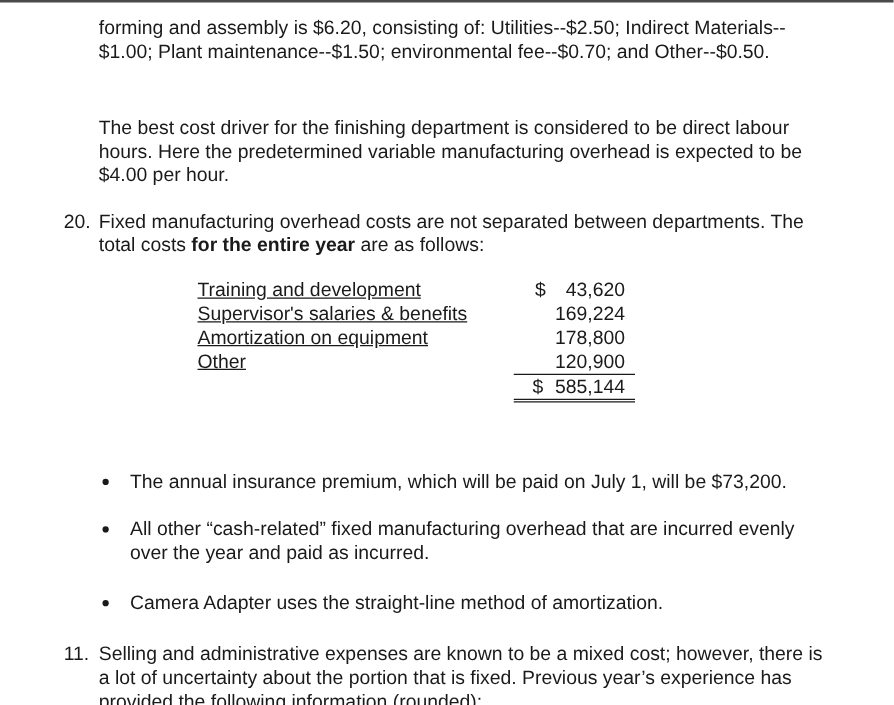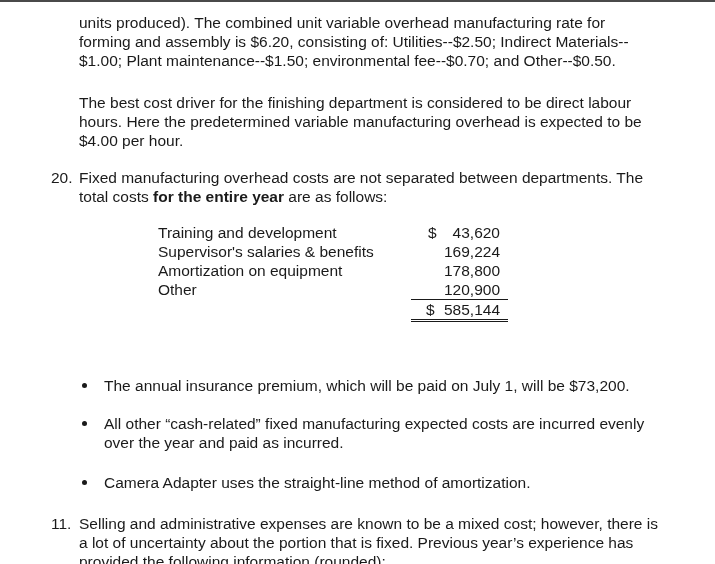--- a/index.html
+++ b/index.html
@@ -52,21 +52,21 @@
     top: 223px;
     width: 350px;
     border-collapse: collapse;
   }
   .cost-table td {
     padding: 0;
     height: 19px;
     line-height: 19px;
     vertical-align: top;
   }
-  .cost-label { width: 260px; }
+  .cost-label { width: 260px; text-decoration: underline; }
   .cost-value {
     text-align: right;
     width: 90px;
     padding-right: 8px !important;
   }
   .underline-single {
     border-bottom: 1px solid #1a1a1a;
   }
   .total-row td.cost-value {
     border-bottom: 3px double #1a1a1a;
@@ -95,21 +95,20 @@
   .b1 { top: 376px; }
   .b2 { top: 414px; }
   .b3 { top: 473px; }
 </style>
 </head>
 <body>
 
 <div class="top-border"></div>
 
 <div class="para p1">
-  <div>units produced).  The combined unit variable overhead manufacturing rate for</div>
   <div>forming and assembly is $6.20, consisting of:  Utilities--$2.50; Indirect Materials--</div>
   <div>$1.00; Plant maintenance--$1.50; environmental fee--$0.70; and Other--$0.50.</div>
 </div>
 
 <div class="para p2">
   <div>The best cost driver for the finishing department is considered to be direct labour</div>
   <div>hours. Here the predetermined variable manufacturing overhead is expected to be</div>
   <div>$4.00 per hour.</div>
 </div>
 
@@ -154,21 +153,21 @@
 </tbody>
   </table>
 
 <div class="bullet b1"></div>
 <div class="bullet-text b1">
   <div>The annual insurance premium, which will be paid on July 1, will be $73,200.</div>
 </div>
 
 <div class="bullet b2"></div>
 <div class="bullet-text b2">
-  <div>All other “cash-related” fixed manufacturing expected costs are incurred evenly</div>
+  <div>All other “cash-related” fixed manufacturing overhead that are incurred evenly</div>
   <div>over the year and paid as incurred.</div>
 </div>
 
 <div class="bullet b3"></div>
 <div class="bullet-text b3">
   <div>Camera Adapter uses the straight-line method of amortization.</div>
 </div>
 
 <div class="item-num item11-num">11.</div>
 <div class="item-body item11-body">

